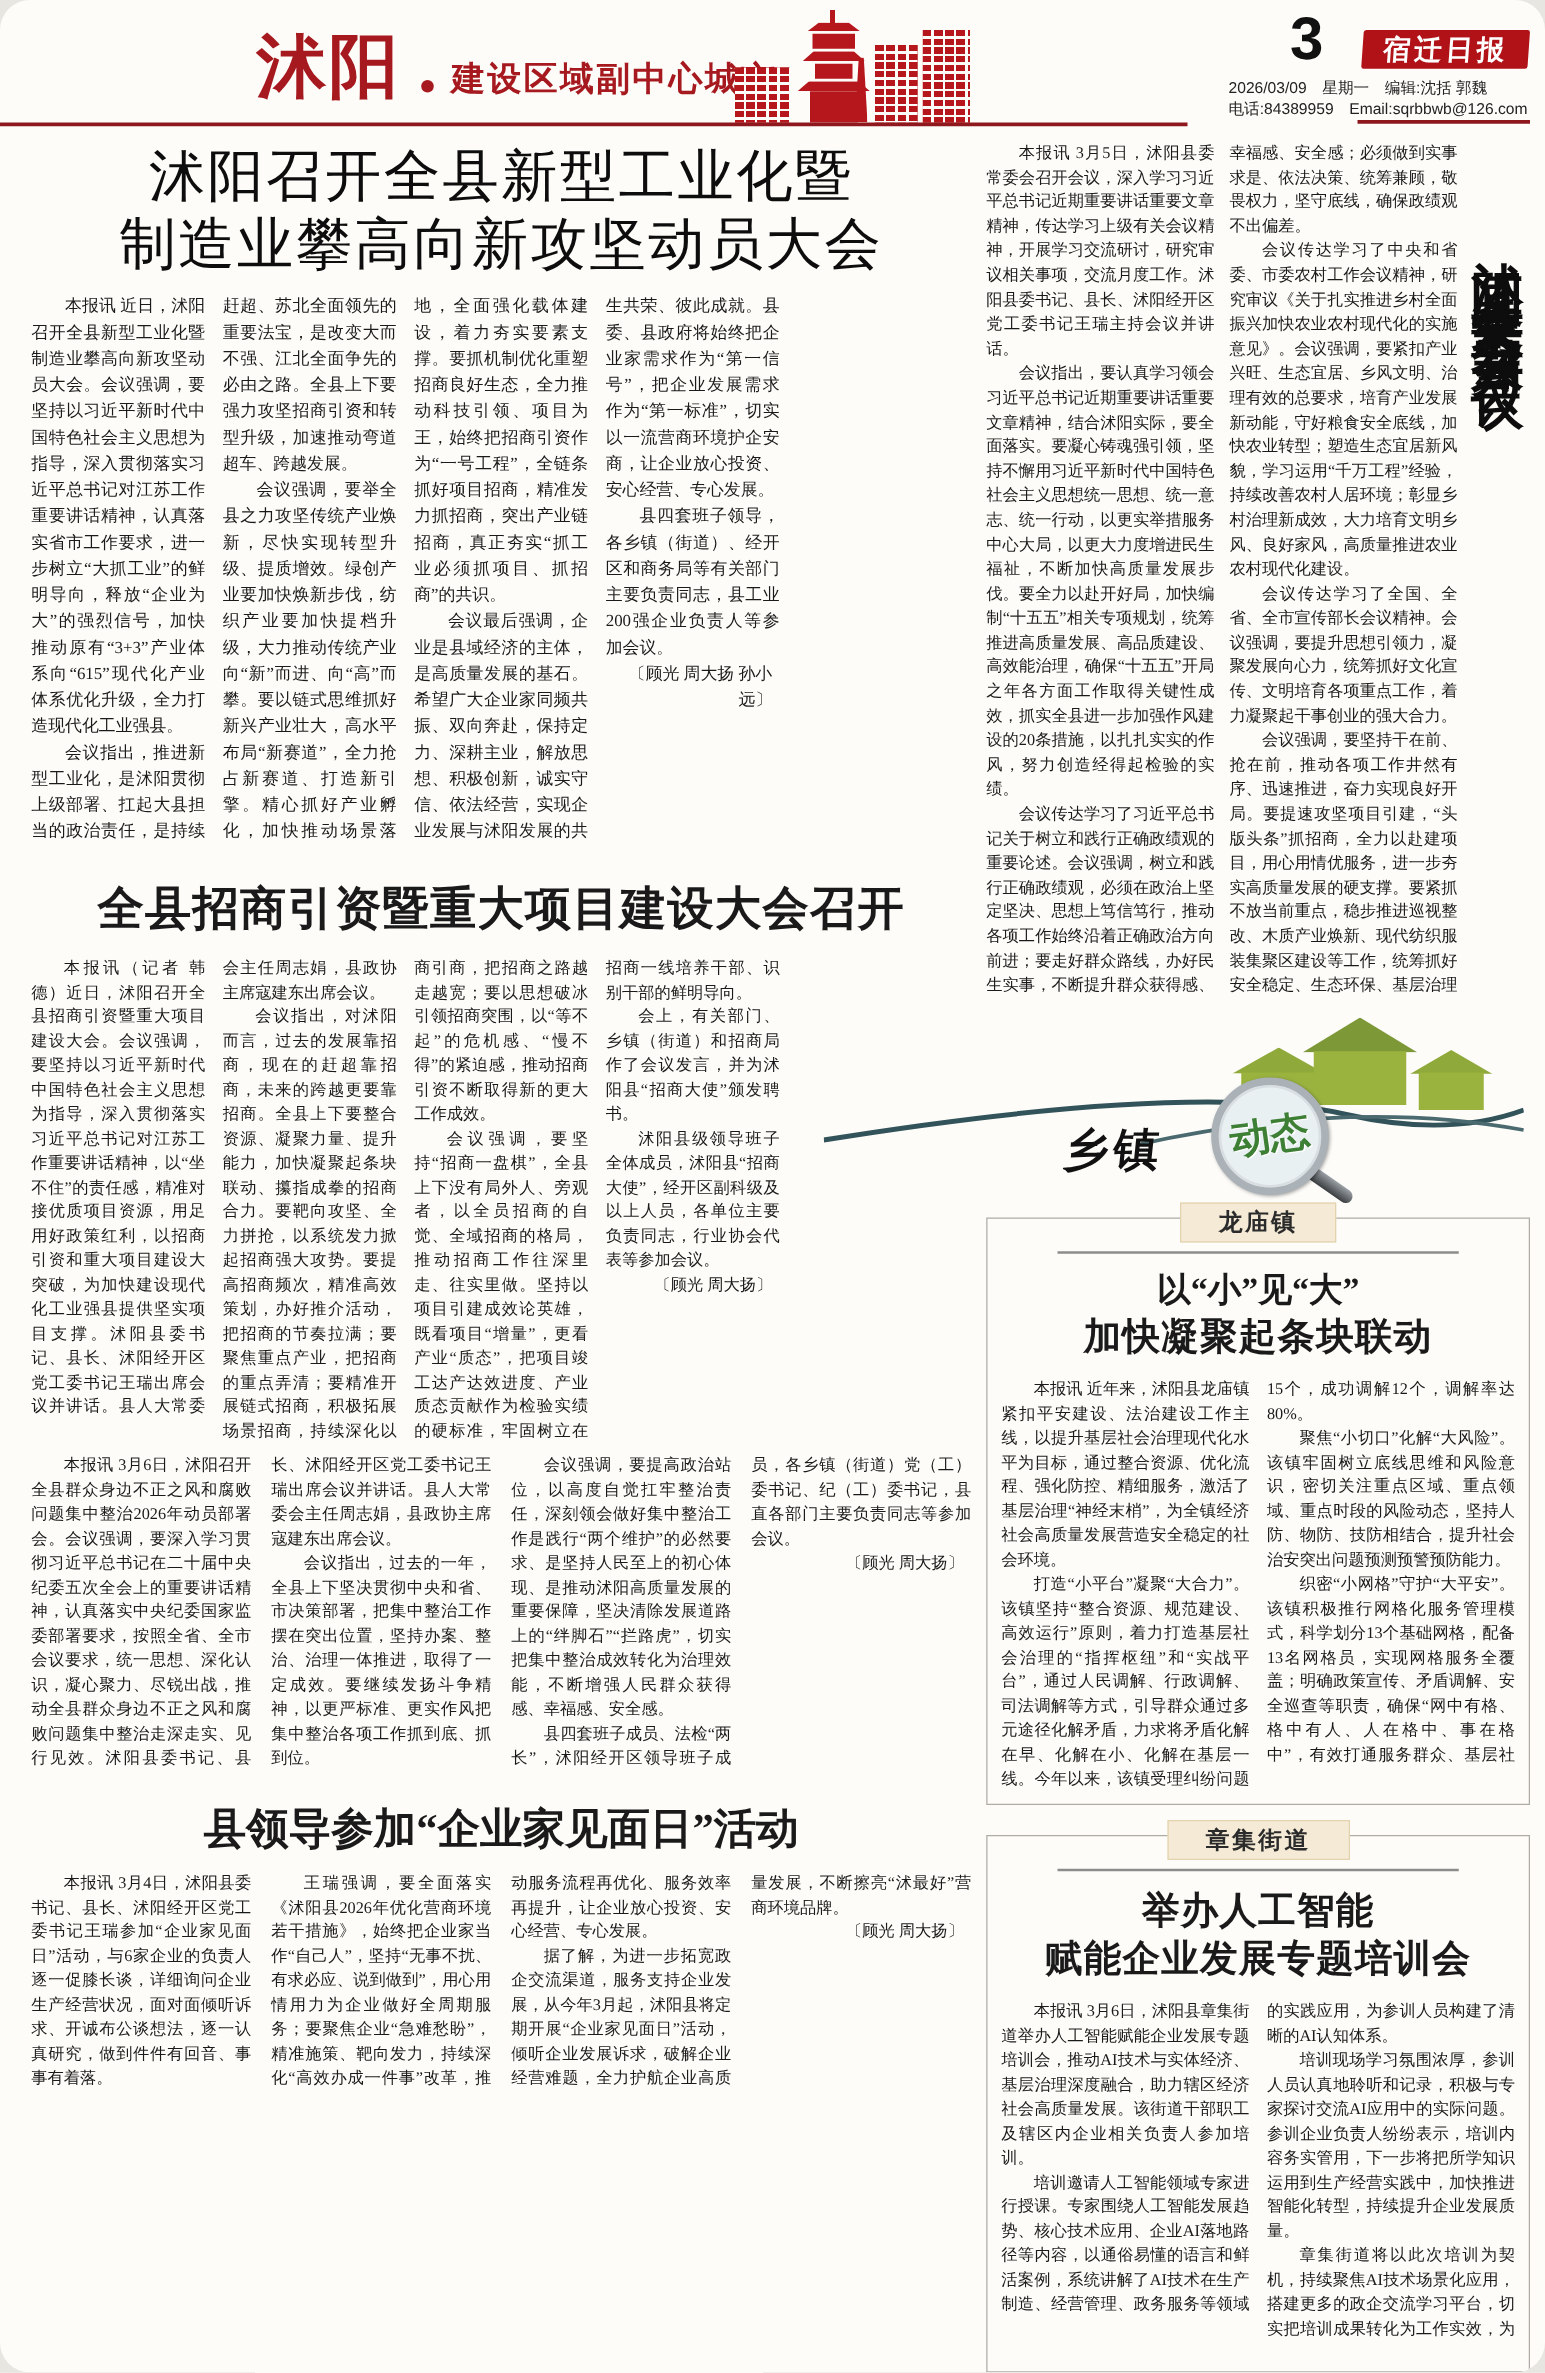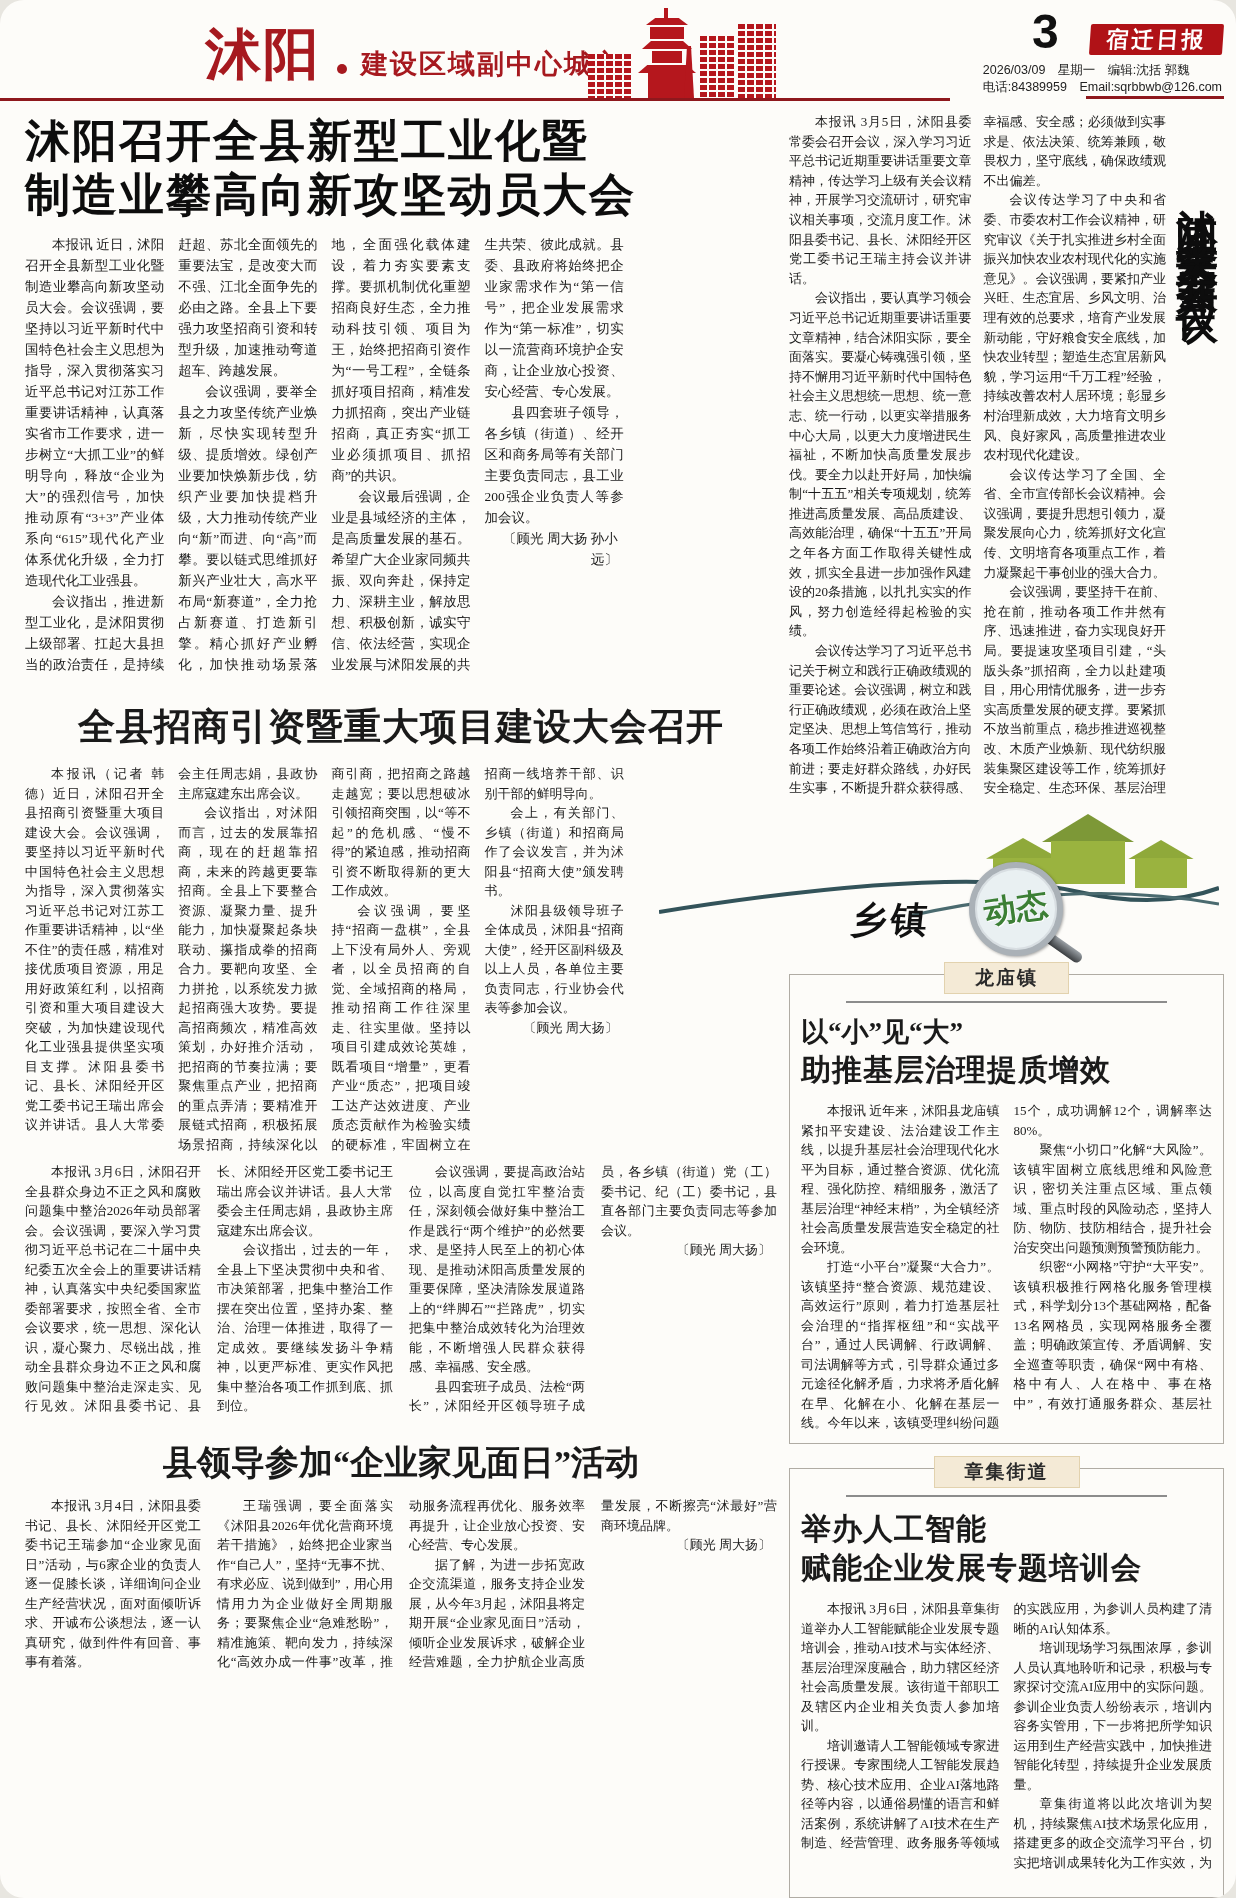--- a/index.html
+++ b/index.html
@@ -45,21 +45,21 @@
   .content{position:absolute;top:112px;left:25px;right:12px;bottom:6px;display:flex;gap:12px;}
   .left-zone{width:752px;flex:none;}
   .right-zone{flex:1;min-width:0;}
 
   
   .body{text-align:justify;overflow:hidden;column-fill:auto;}
   .body p{margin:0;text-indent:2em;}
   .byline{text-align:right;text-indent:0 !important;padding-right:6px;}
 
   
-  .hl1{font-family:"Liberation Sans",sans-serif;font-weight:700;text-align:left;
+  .hl1{font-family:"Liberation Sans",sans-serif;font-weight:400;text-align:center;
        font-size:45px;line-height:1.2;letter-spacing:2px;margin:2px 0 12px;color:#0d0d0d;}
   .a1-body{height:452px;column-count:5;column-gap:14px;font-size:13.5px;line-height:21px;}
 
   
   .hl2{text-align:center;font-weight:bold;font-size:37px;letter-spacing:1px;margin:16px 0 12px;}
   .a2-body{height:398px;column-count:5;column-gap:14px;font-size:13px;line-height:19.5px;}
 
   
   .hl3{text-align:center;font-weight:bold;font-size:36px;line-height:1.32;margin:20px 0 10px;}
   .a3-body{height:260px;column-count:4;column-gap:16px;font-size:13px;line-height:19.5px;}
@@ -97,21 +97,21 @@
                   font-family:"Liberation Sans",sans-serif;text-shadow:1px 1px 0 #fff;}
   .mag-handle{position:absolute;left:252px;top:138px;width:44px;height:11px;border-radius:6px;
               background:linear-gradient(#9aa0a5,#3a3d40);transform:rotate(35deg);z-index:1;}
 
   
   .town-box{border:1px solid #b0aca4;margin-top:24px;padding:0 11px 6px;background:#fdfcf9;}
   .town-tag{position:relative;top:-13px;margin:0 auto;width:max-content;background:#f4ead6;
             border:1px solid #e2d2ae;padding:2px 30px;font-family:"Liberation Sans",sans-serif;
             font-weight:bold;font-size:19px;letter-spacing:2px;color:#2b2b2b;}
   .tag-rule{height:2px;background:#8c8c8c;width:78%;margin:-6px auto 12px;}
-  .town-hl{font-weight:bold;line-height:1.3;margin:2px 0 12px;}
+  .town-hl{text-align:center;font-weight:bold;line-height:1.3;margin:2px 0 12px;}
   .town-hl .l1{font-size:27px;display:block;}
   .town-hl .l2{font-size:30px;display:block;letter-spacing:1px;}
   .town-body{column-count:2;column-gap:14px;font-size:13px;line-height:19.5px;text-align:justify;
              overflow:hidden;column-fill:auto;}
   .town-body p{margin:0;text-indent:2em;}
   .lb-body{height:336px;}
   .zj-body{height:292px;}
 </style>
 </head>
 <body>
@@ -232,21 +232,21 @@
           <span>动态</span>
         </div>
         <div class="mag-handle"></div>
       </div>
 
       <div class="town-box">
         <div class="town-tag">龙庙镇</div>
         <div class="tag-rule"></div>
         <div class="town-hl">
           <span class="l1">以“小”见“大”</span>
-          <span class="l2">助推基层治理提质增效</span>
+          <span class="l2">加快凝聚起条块联动</span>
         </div>
         <div class="town-body lb-body">
           <p>本报讯 近年来，沭阳县龙庙镇紧扣平安建设、法治建设工作主线，以提升基层社会治理现代化水平为目标，通过整合资源、优化流程、强化防控、精细服务，激活了基层治理“神经末梢”，为全镇经济社会高质量发展营造安全稳定的社会环境。</p>
           <p>打造“小平台”凝聚“大合力”。该镇坚持“整合资源、规范建设、高效运行”原则，着力打造基层社会治理的“指挥枢纽”和“实战平台”，通过人民调解、行政调解、司法调解等方式，引导群众通过多元途径化解矛盾，力求将矛盾化解在早、化解在小、化解在基层一线。今年以来，该镇受理纠纷问题15个，成功调解12个，调解率达80%。</p>
           <p>聚焦“小切口”化解“大风险”。该镇牢固树立底线思维和风险意识，密切关注重点区域、重点领域、重点时段的风险动态，坚持人防、物防、技防相结合，提升社会治安突出问题预测预警预防能力。</p>
           <p>织密“小网格”守护“大平安”。该镇积极推行网格化服务管理模式，科学划分13个基础网格，配备13名网格员，实现网格服务全覆盖；明确政策宣传、矛盾调解、安全巡查等职责，确保“网中有格、格中有人、人在格中、事在格中”，有效打通服务群众、基层社会管理“最后一米”，编织起覆盖全域的“大平安”网络。</p>
 
         </div>
       </div>
 

